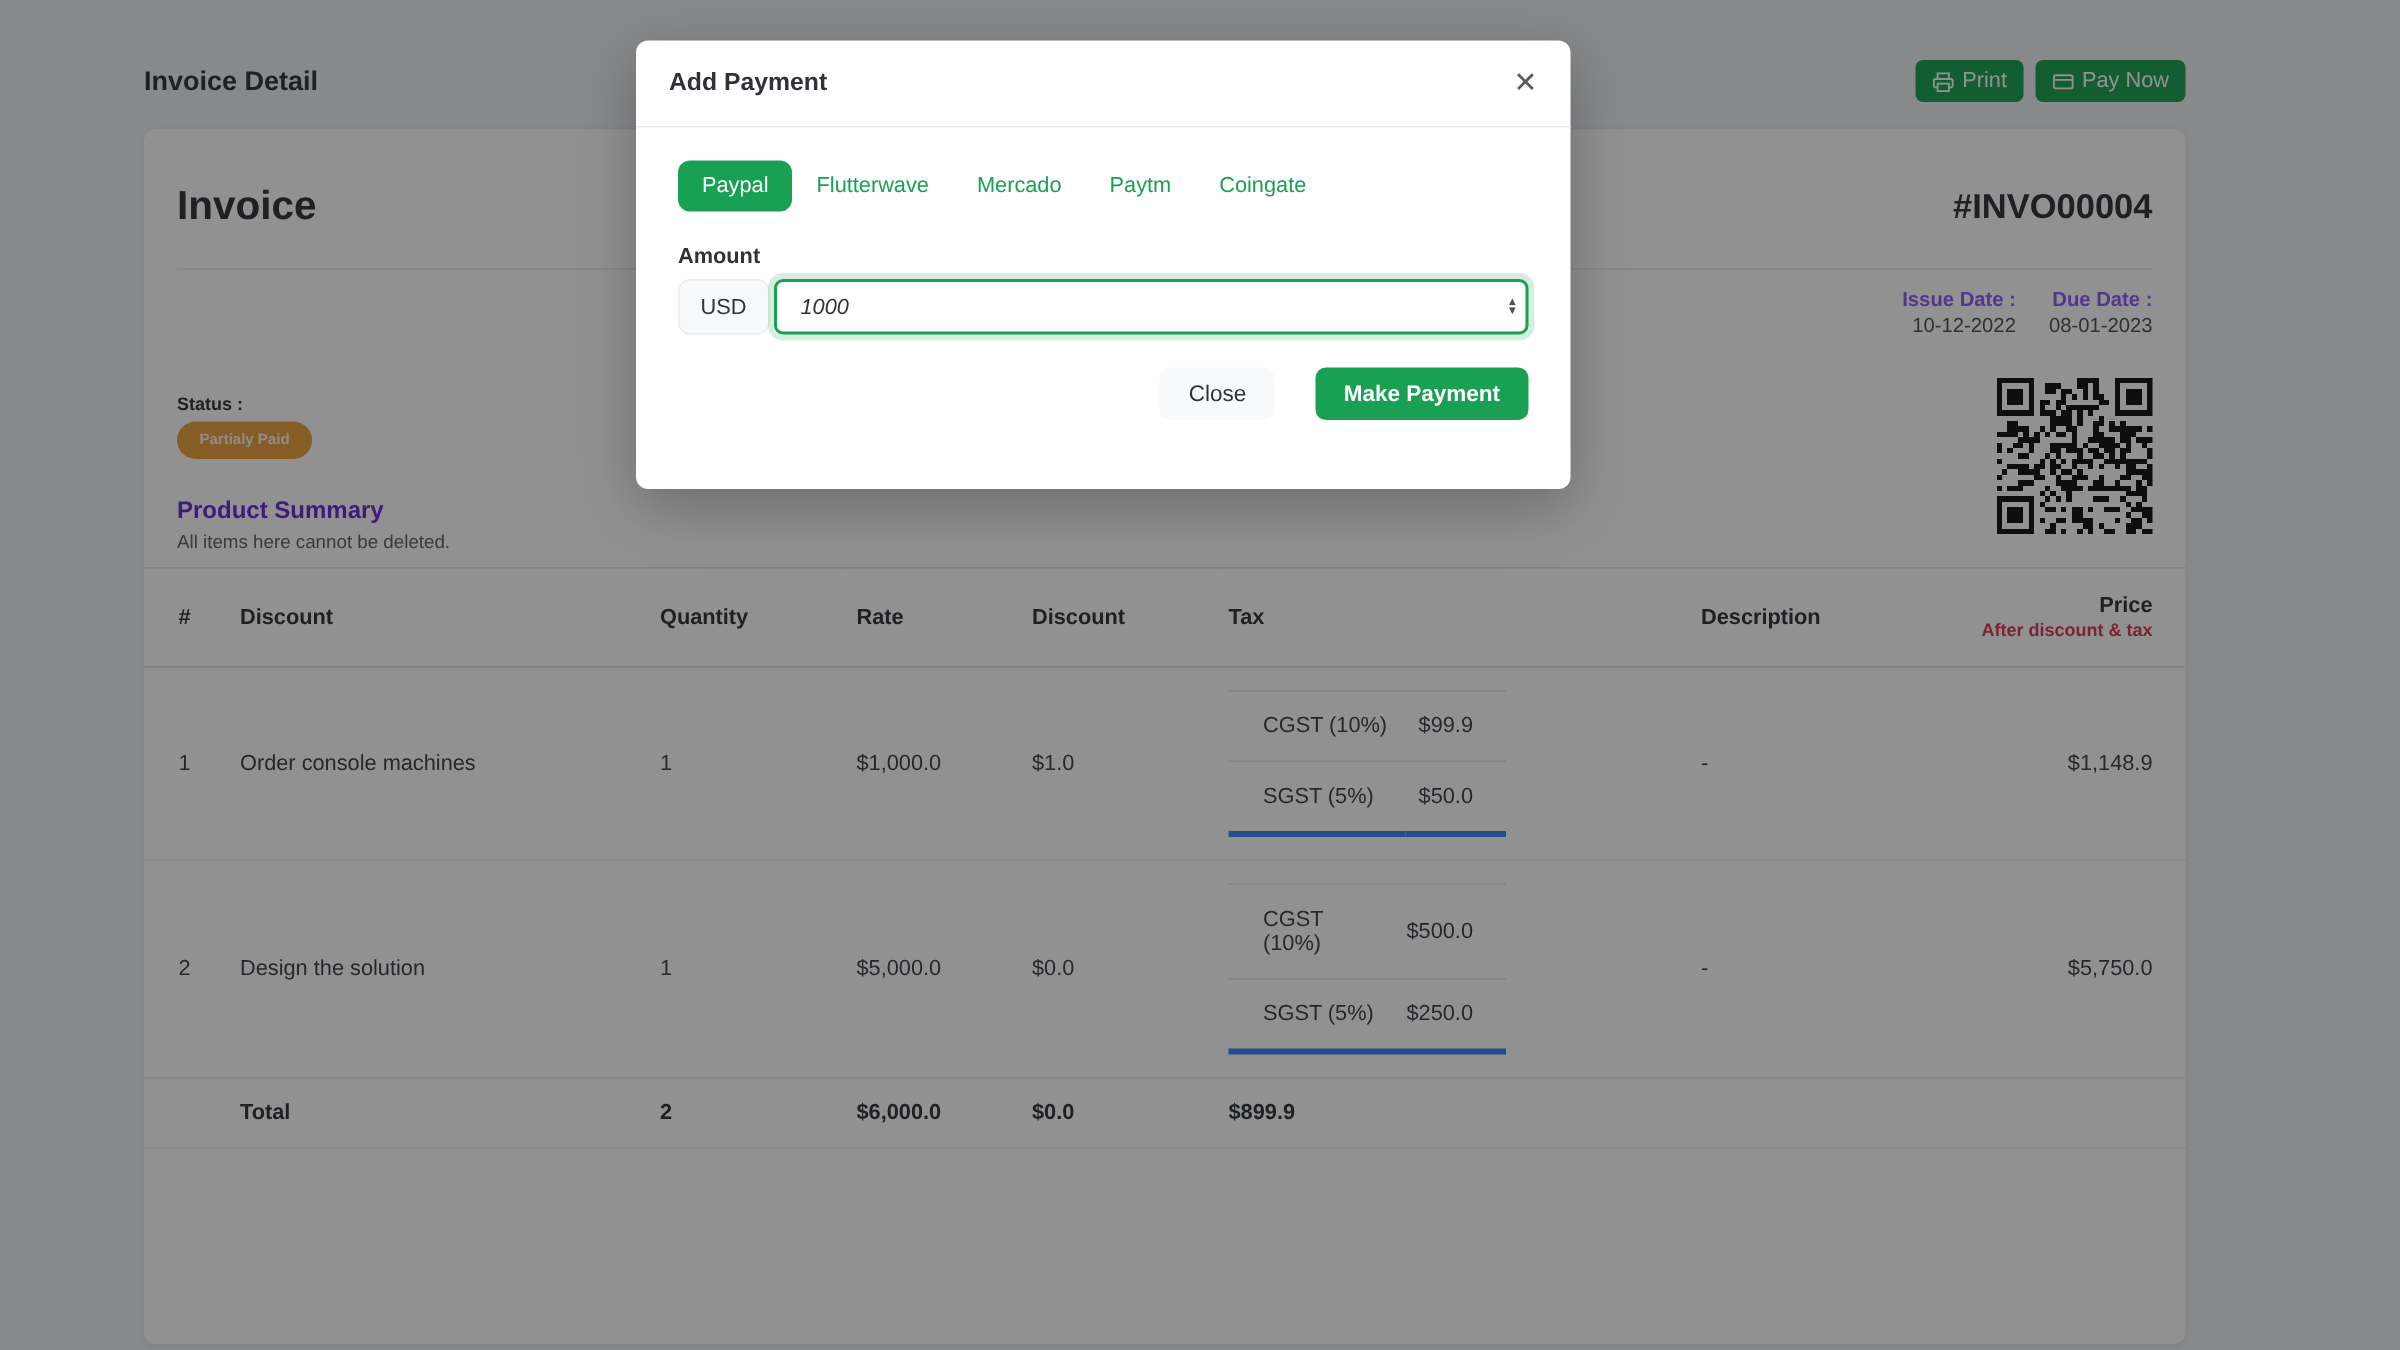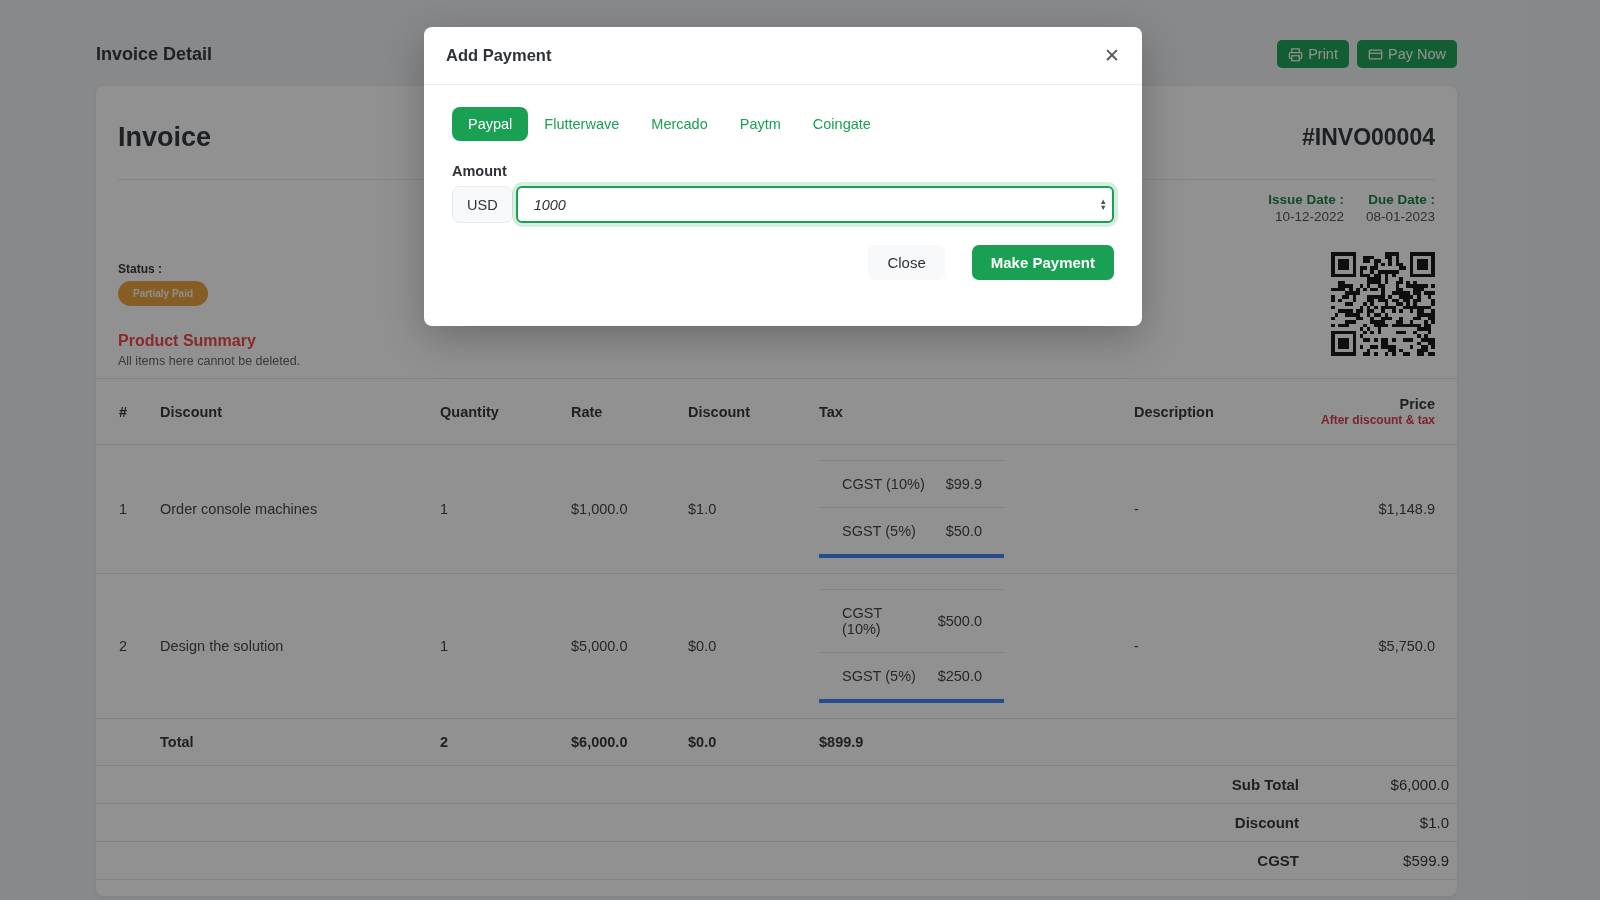--- a/index.html
+++ b/index.html
@@ -35,36 +35,36 @@
     box-shadow: 0 1px 4px rgba(0,0,0,.06);
   }
   .card-pad { padding: 0 22px; }
   .invoice-top { display: flex; justify-content: space-between; align-items: flex-start; padding-top: 14px; }
   .invoice-heading { font-size: 27px; font-weight: 700; color: #2f3338; }
   .invoice-number { font-size: 23px; font-weight: 600; color: #2f3338; padding-top: 2px; }
   .top-divider { border: none; border-top: 1px solid #e9ecef; margin: 26px 22px 0 22px; }
 
   .dates-row { display: flex; justify-content: flex-end; gap: 22px; padding-top: 12px; }
   .date-col { text-align: right; }
-  .date-label { font-size: 13.5px; font-weight: 700; color: #15803d; }
+  .date-label { font-size: 13.5px; font-weight: 700; color: #8b5cf6; }
   .date-value { font-size: 13.5px; color: #4a5056; margin-top: 2px; }
 
   .qr-row { display: flex; justify-content: flex-end; padding-top: 28px; }
   .qr-box { width: 104px; height: 104px; }
 
   .status-block { margin-top: -94px; } 
   .status-label { font-size: 12px; font-weight: 700; color: #2f3338; }
   .status-badge {
     display: inline-block; margin-top: 5px;
     background: var(--warning, #e9a13b); color: rgba(255,255,255,.92);
     font-size: 10px; font-weight: 600;
     padding: 7px 15px; border-radius: 14px;
   }
   .product-summary { margin-top: 26px; }
-  .ps-title { font-size: 16px; font-weight: 600; color: #ef4444; }
+  .ps-title { font-size: 16px; font-weight: 600; color: #6d28d9; }
   .ps-note { font-size: 12.5px; color: #5c636a; margin-top: 4px; }
 
   
   table.items { width: 100%; border-collapse: collapse; margin-top: 10px; table-layout: fixed; }
   table.items th, table.items td { font-size: 14.5px; color: #3a3f45; vertical-align: middle; }
   table.items thead th {
     font-weight: 700; text-align: left; color: #2f3338;
     border-top: 1px solid #dee2e6; border-bottom: 1px solid #dee2e6;
     padding: 16px 8px;
   }
@@ -90,21 +90,21 @@
   table.summary { width: 100%; border-collapse: collapse; }
   table.summary td { padding: 10px 8px; border-bottom: 1px solid #e4e7ea; font-size: 15px; }
   td.sum-label { text-align: right; font-weight: 700; color: #2f3338; padding-right: 70px; }
   td.sum-value { text-align: right; width: 150px; padding-right: 22px; color: #2f3338; font-weight: 500; }
 
   
   .overlay {
     position: absolute; inset: 0; background: rgba(10,10,10,0.45); z-index: 10;
   }
   .modal {
-    position: absolute; z-index: 20; top: 27px; left: 424px; width: 718px;
+    position: absolute; z-index: 20; top: 27px; left: 424px; width: 623px;
     background: #fff; border-radius: 8px;
     box-shadow: 0 12px 40px rgba(0,0,0,.25);
   }
   .modal-header {
     display: flex; justify-content: space-between; align-items: center;
     padding: 19px 22px; border-bottom: 1px solid #e9ecef;
   }
   .modal-title { font-size: 16.5px; font-weight: 700; color: #2f3338; }
   .modal-close {
     background: none; border: none; font-size: 19px; color: #55595e;
@@ -600,36 +600,20 @@
           <td>2</td>
           <td>$6,000.0</td>
           <td>$0.0</td>
           <td>$899.9</td>
           <td></td>
           <td></td>
         </tr>
       </tbody>
     </table>
 
-    <table class="summary">
-      <tbody>
-          <tr>
-        <td class="sum-label">Sub Total</td>
-        <td class="sum-value">$6,000.0</td>
-      </tr>
-      <tr>
-        <td class="sum-label">Discount</td>
-        <td class="sum-value">$1.0</td>
-      </tr>
-      <tr>
-        <td class="sum-label">CGST</td>
-        <td class="sum-value">$599.9</td>
-      </tr>
-    </tbody>
-      </table>
   </div>
 
   <div class="overlay"></div>
 
   <div class="modal">
     <div class="modal-header">
       <div class="modal-title">Add Payment</div>
       <button class="modal-close">✕</button>
     </div>
     <div class="modal-body">

